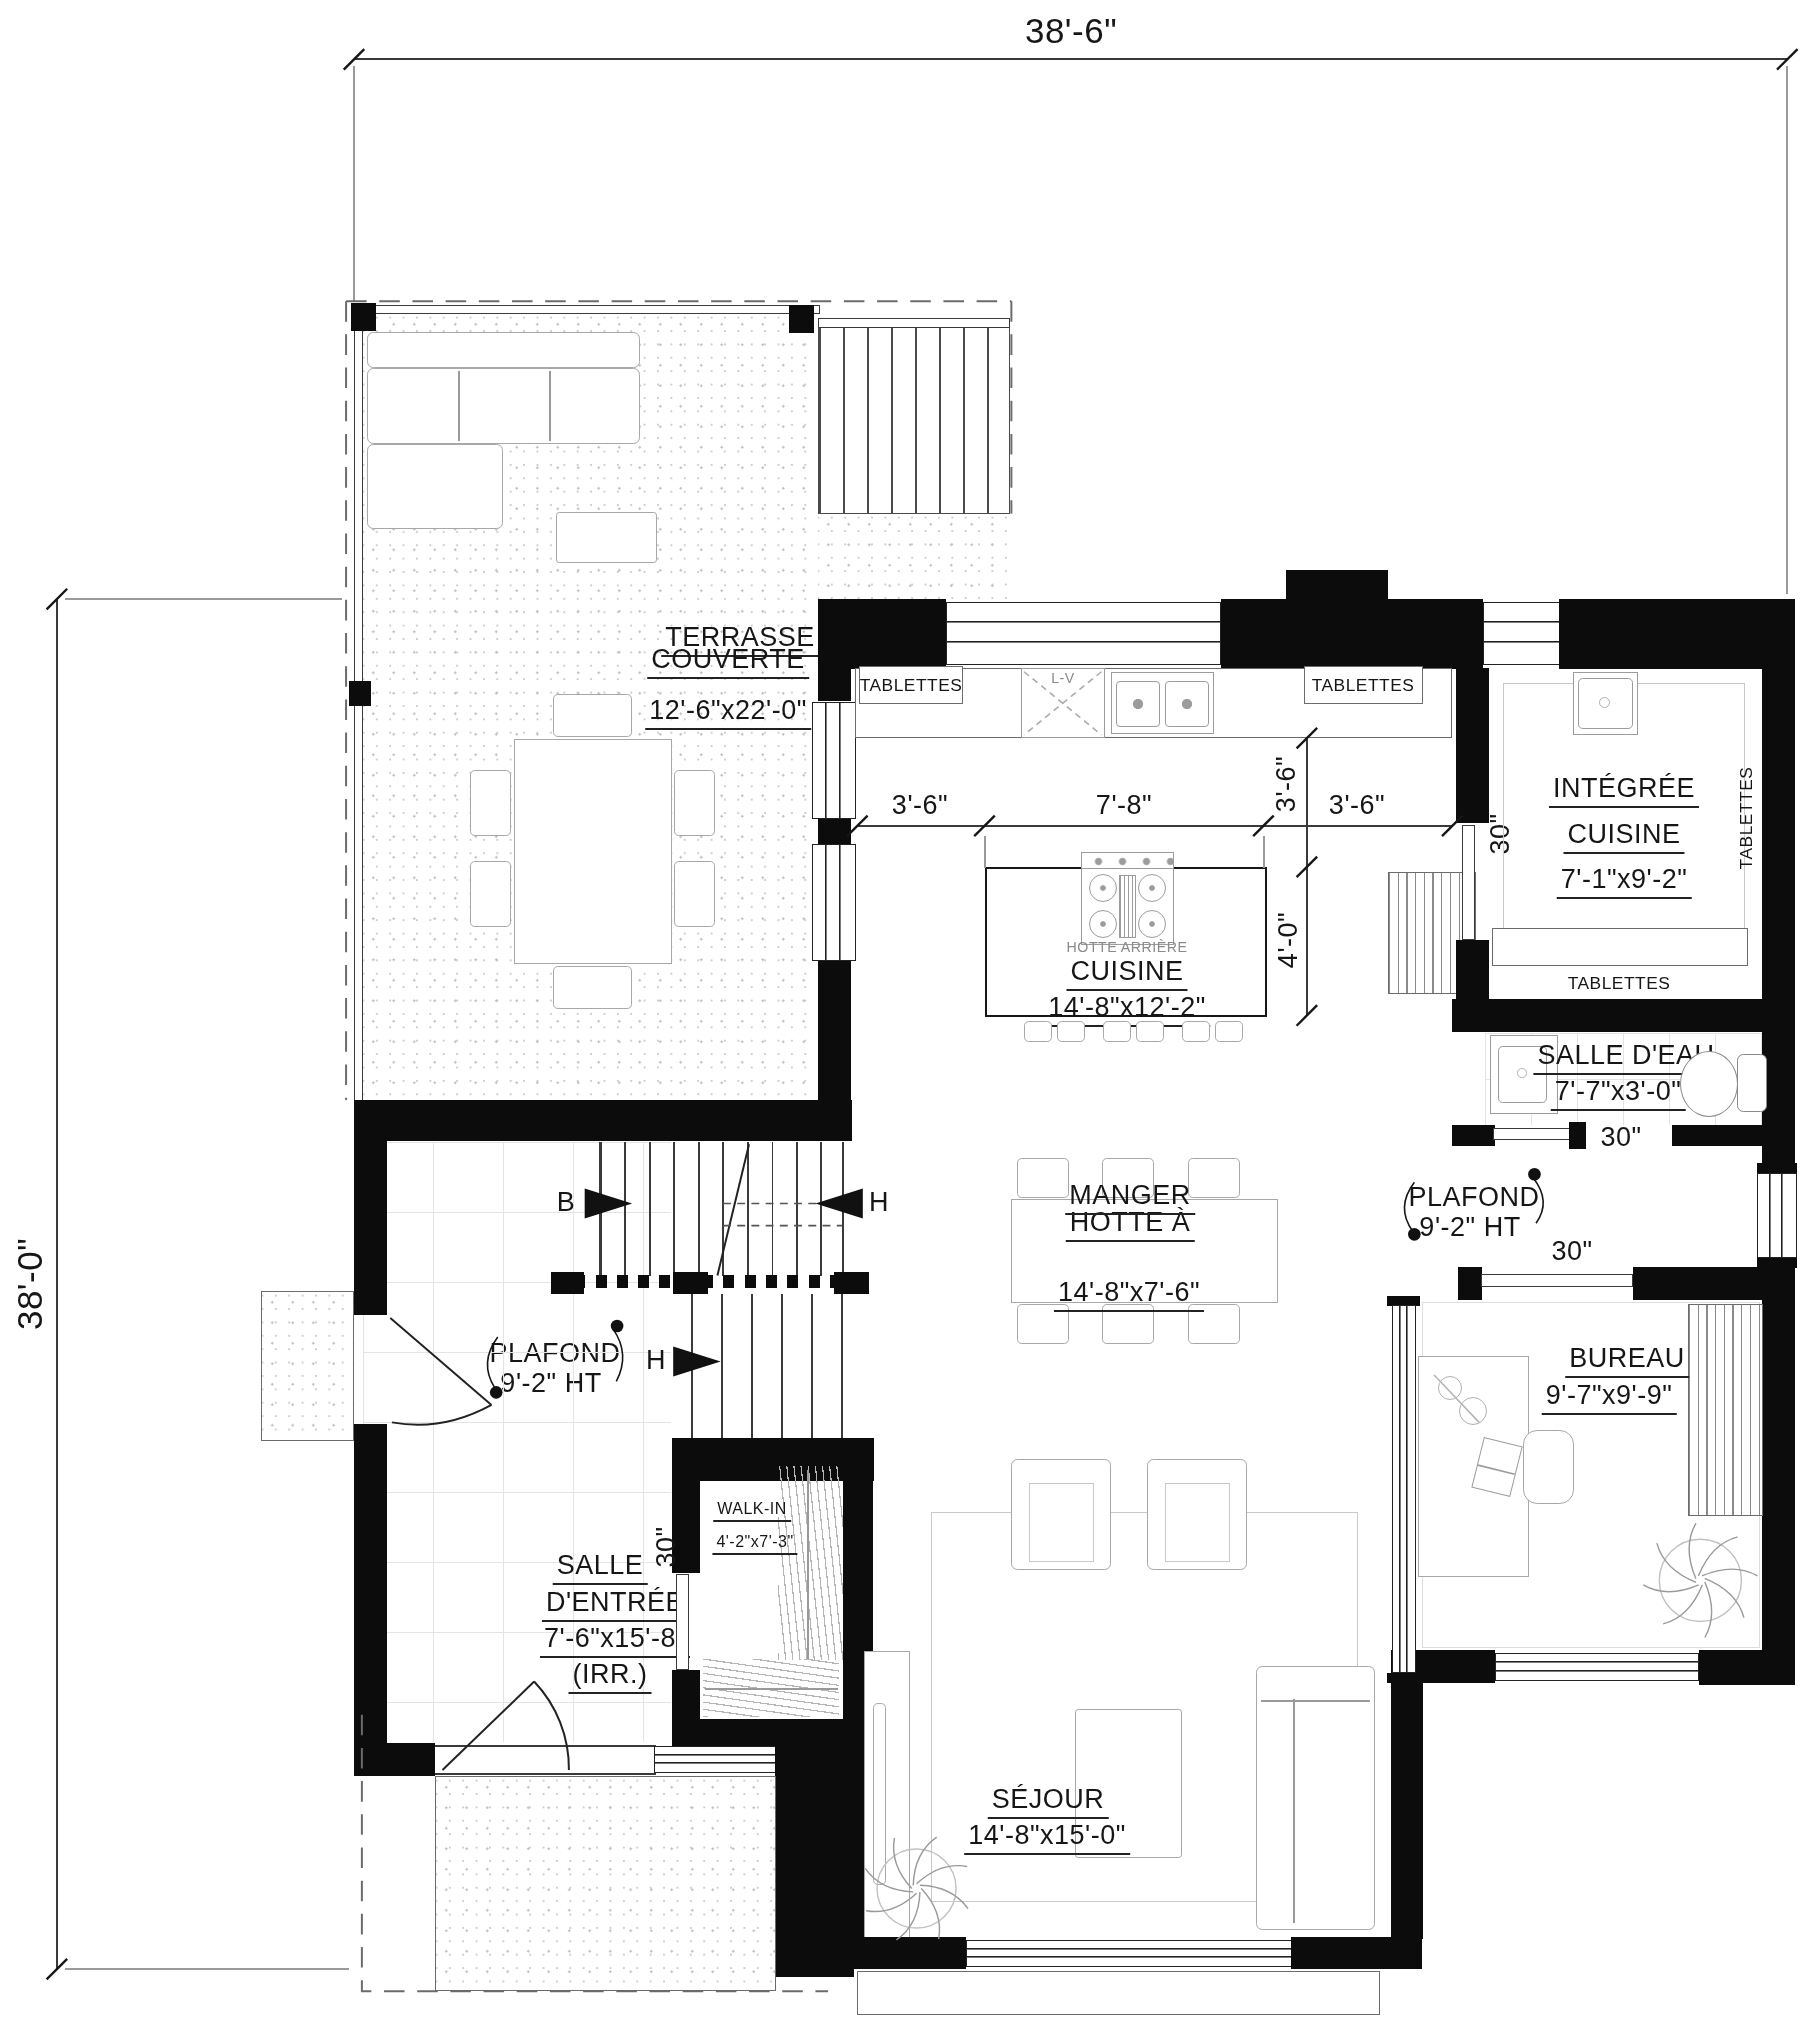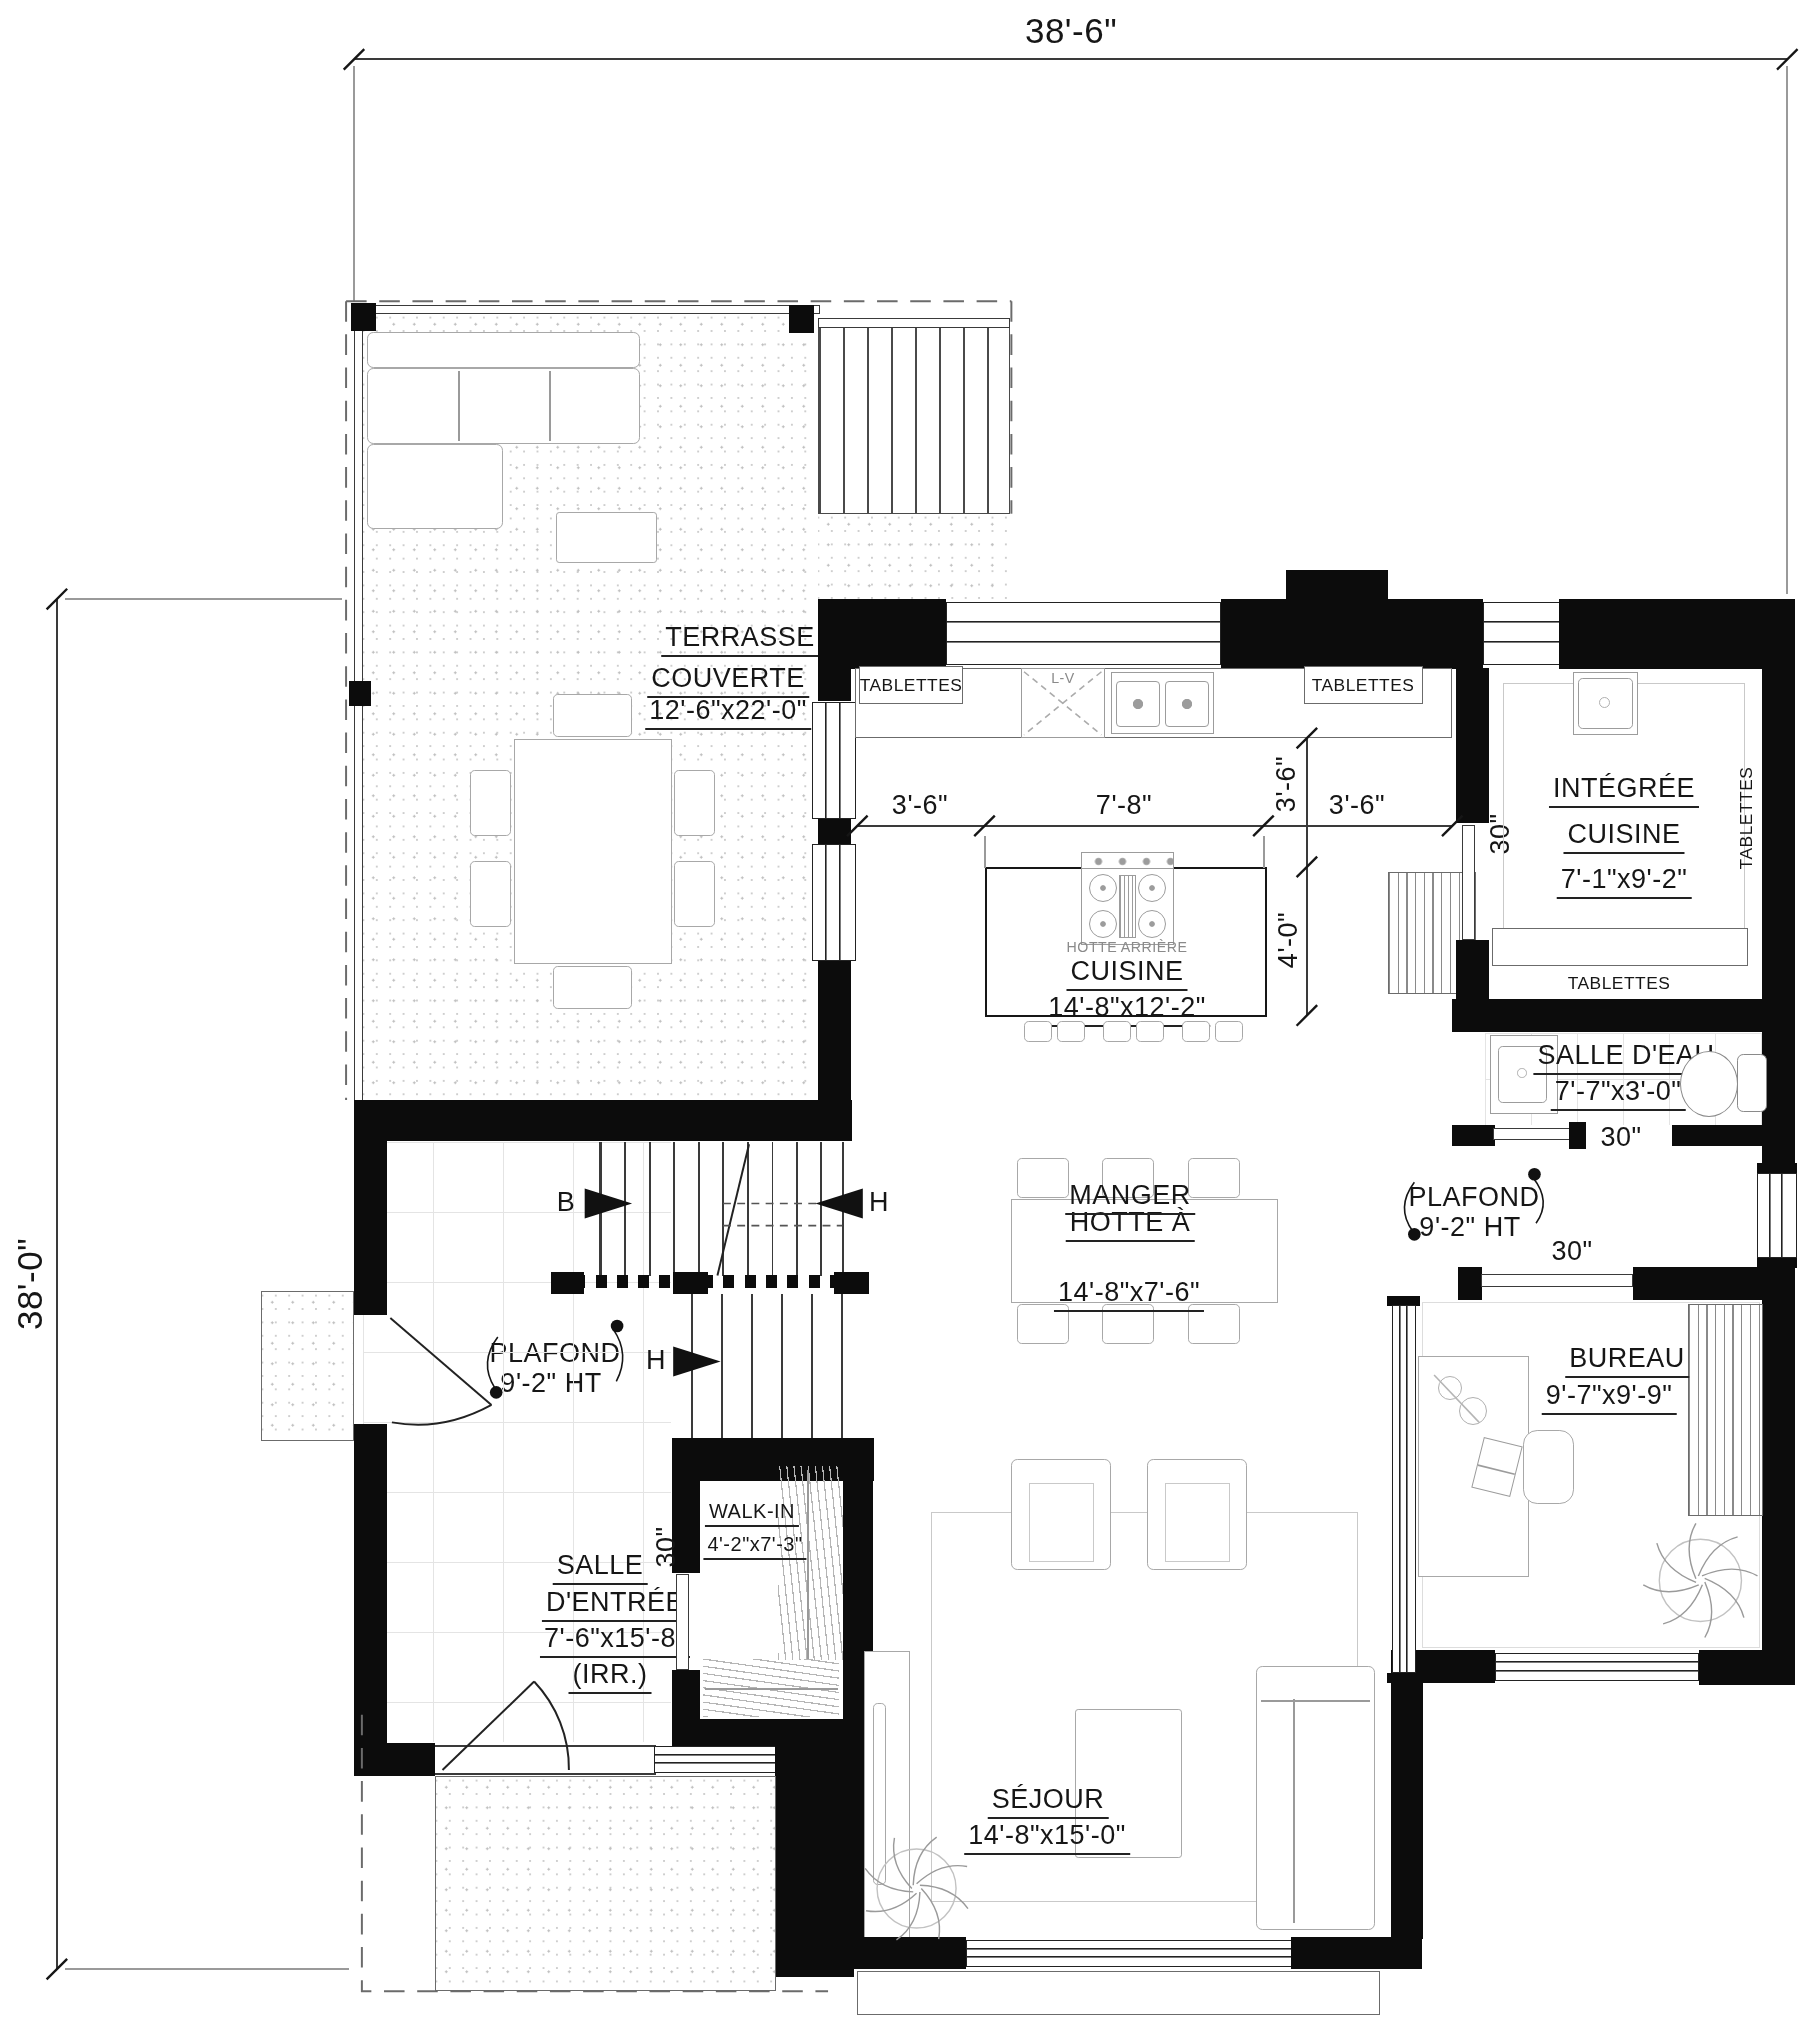--- a/index.html
+++ b/index.html
@@ -26,21 +26,21 @@
   .tiles58{background-image:linear-gradient(#e4e4e4 0.8px,transparent 0.8px),linear-gradient(90deg,#e4e4e4 0.8px,transparent 0.8px);background-size:46px 46px}
   .winH{position:absolute;background-color:#fff;border:1.6px solid #222;box-sizing:border-box;background-image:linear-gradient(#222,#222),linear-gradient(#222,#222);background-size:100% 1.6px,100% 1.6px;background-position:0 30%,0 64%;background-repeat:no-repeat}
   .winV{position:absolute;background-color:#fff;border:1.6px solid #222;box-sizing:border-box;background-image:linear-gradient(90deg,#222,#222),linear-gradient(90deg,#222,#222);background-size:1.6px 100%,1.6px 100%;background-position:30% 0,64% 0;background-repeat:no-repeat}
   .dotrow{position:absolute;background-image:repeating-linear-gradient(90deg,#0c0c0c 0 11px,transparent 11px 21.3px)}
   .grill{position:absolute;border:1.2px solid #9c9c9c;box-sizing:border-box;background-image:repeating-linear-gradient(90deg,#9c9c9c 0 1.2px,transparent 1.2px 4px)}
   .burner{position:absolute;border:1.6px solid #9c9c9c;border-radius:50%;width:28.4px;height:28.4px;box-sizing:border-box;background:radial-gradient(circle,#9c9c9c 2.4px,transparent 3.2px)}
   .knobs{position:absolute;border-bottom:1.2px solid #9c9c9c;background-image:radial-gradient(circle,#9c9c9c 3.2px,transparent 4px);background-size:24px 14.2px;background-position:5.5px 2.4px}
   .lbl{position:absolute;color:#161616;white-space:nowrap;transform:translateX(-50%);text-align:center;letter-spacing:0.5px}
   .vlbl{position:absolute;color:#161616;white-space:nowrap;transform:translate(-50%,-50%) rotate(-90deg);text-align:center;letter-spacing:0.5px}
   .u{border-bottom:2px solid #222;padding:0 4px 3.2px}
-  .t44{font-size:35px}.t34{font-size:27px}.t30{font-size:20px}
+  .t44{font-size:35px}.t34{font-size:27px}.t30{font-size:16px}
   .t22{font-size:17.4px}.t18{font-size:14.2px;color:#8a8a8a}
   svg{position:absolute;inset:0;pointer-events:none}
 </style>
 </head>
 <body>
 
 <div id="plan">
 
   <div class="ln" style="left:354px;top:58px;width:1433px;height:1.6px"></div>
   <div class="lnx" style="left:353px;top:66px;width:1.6px;height:235px"></div>
@@ -63,21 +63,21 @@
   <div class="edge" style="left:818px;top:318px;width:192px;height:9.5px"></div>
 
   <div class="furn" style="left:367px;top:332px;width:273px;height:36px"></div>
   <div class="furn" style="left:367px;top:368px;width:273px;height:76px"></div>
   <div class="lnx" style="left:458px;top:371px;width:1.6px;height:70px"></div>
   <div class="lnx" style="left:549px;top:371px;width:1.6px;height:70px"></div>
   <div class="furn" style="left:367px;top:444px;width:136px;height:85px"></div>
   <div class="furn" style="left:556px;top:512px;width:101px;height:51px;border-radius:3.2px"></div>
 
   <div class="lbl t34" style="left:740px;top:622px"><span class="u">TERRASSE</span></div>
-  <div class="lbl t34" style="left:728px;top:663px"><span class="u">COUVERTE</span></div>
+  <div class="lbl t34" style="left:728px;top:644px"><span class="u">COUVERTE</span></div>
   <div class="lbl t34" style="left:728px;top:695px"><span class="u">12'-6"x22'-0"</span></div>
 
   <div class="box" style="left:514px;top:739px;width:158px;height:225px;border-color:#a8a8a8"></div>
   <div class="chair" style="left:470px;top:770px;width:41px;height:66px"></div>
   <div class="chair" style="left:470px;top:861px;width:41px;height:66px"></div>
   <div class="chair" style="left:674px;top:770px;width:41px;height:66px"></div>
   <div class="chair" style="left:674px;top:861px;width:41px;height:66px"></div>
   <div class="chair" style="left:553px;top:694px;width:79px;height:43px"></div>
   <div class="chair" style="left:553px;top:966px;width:79px;height:43px"></div>
 

